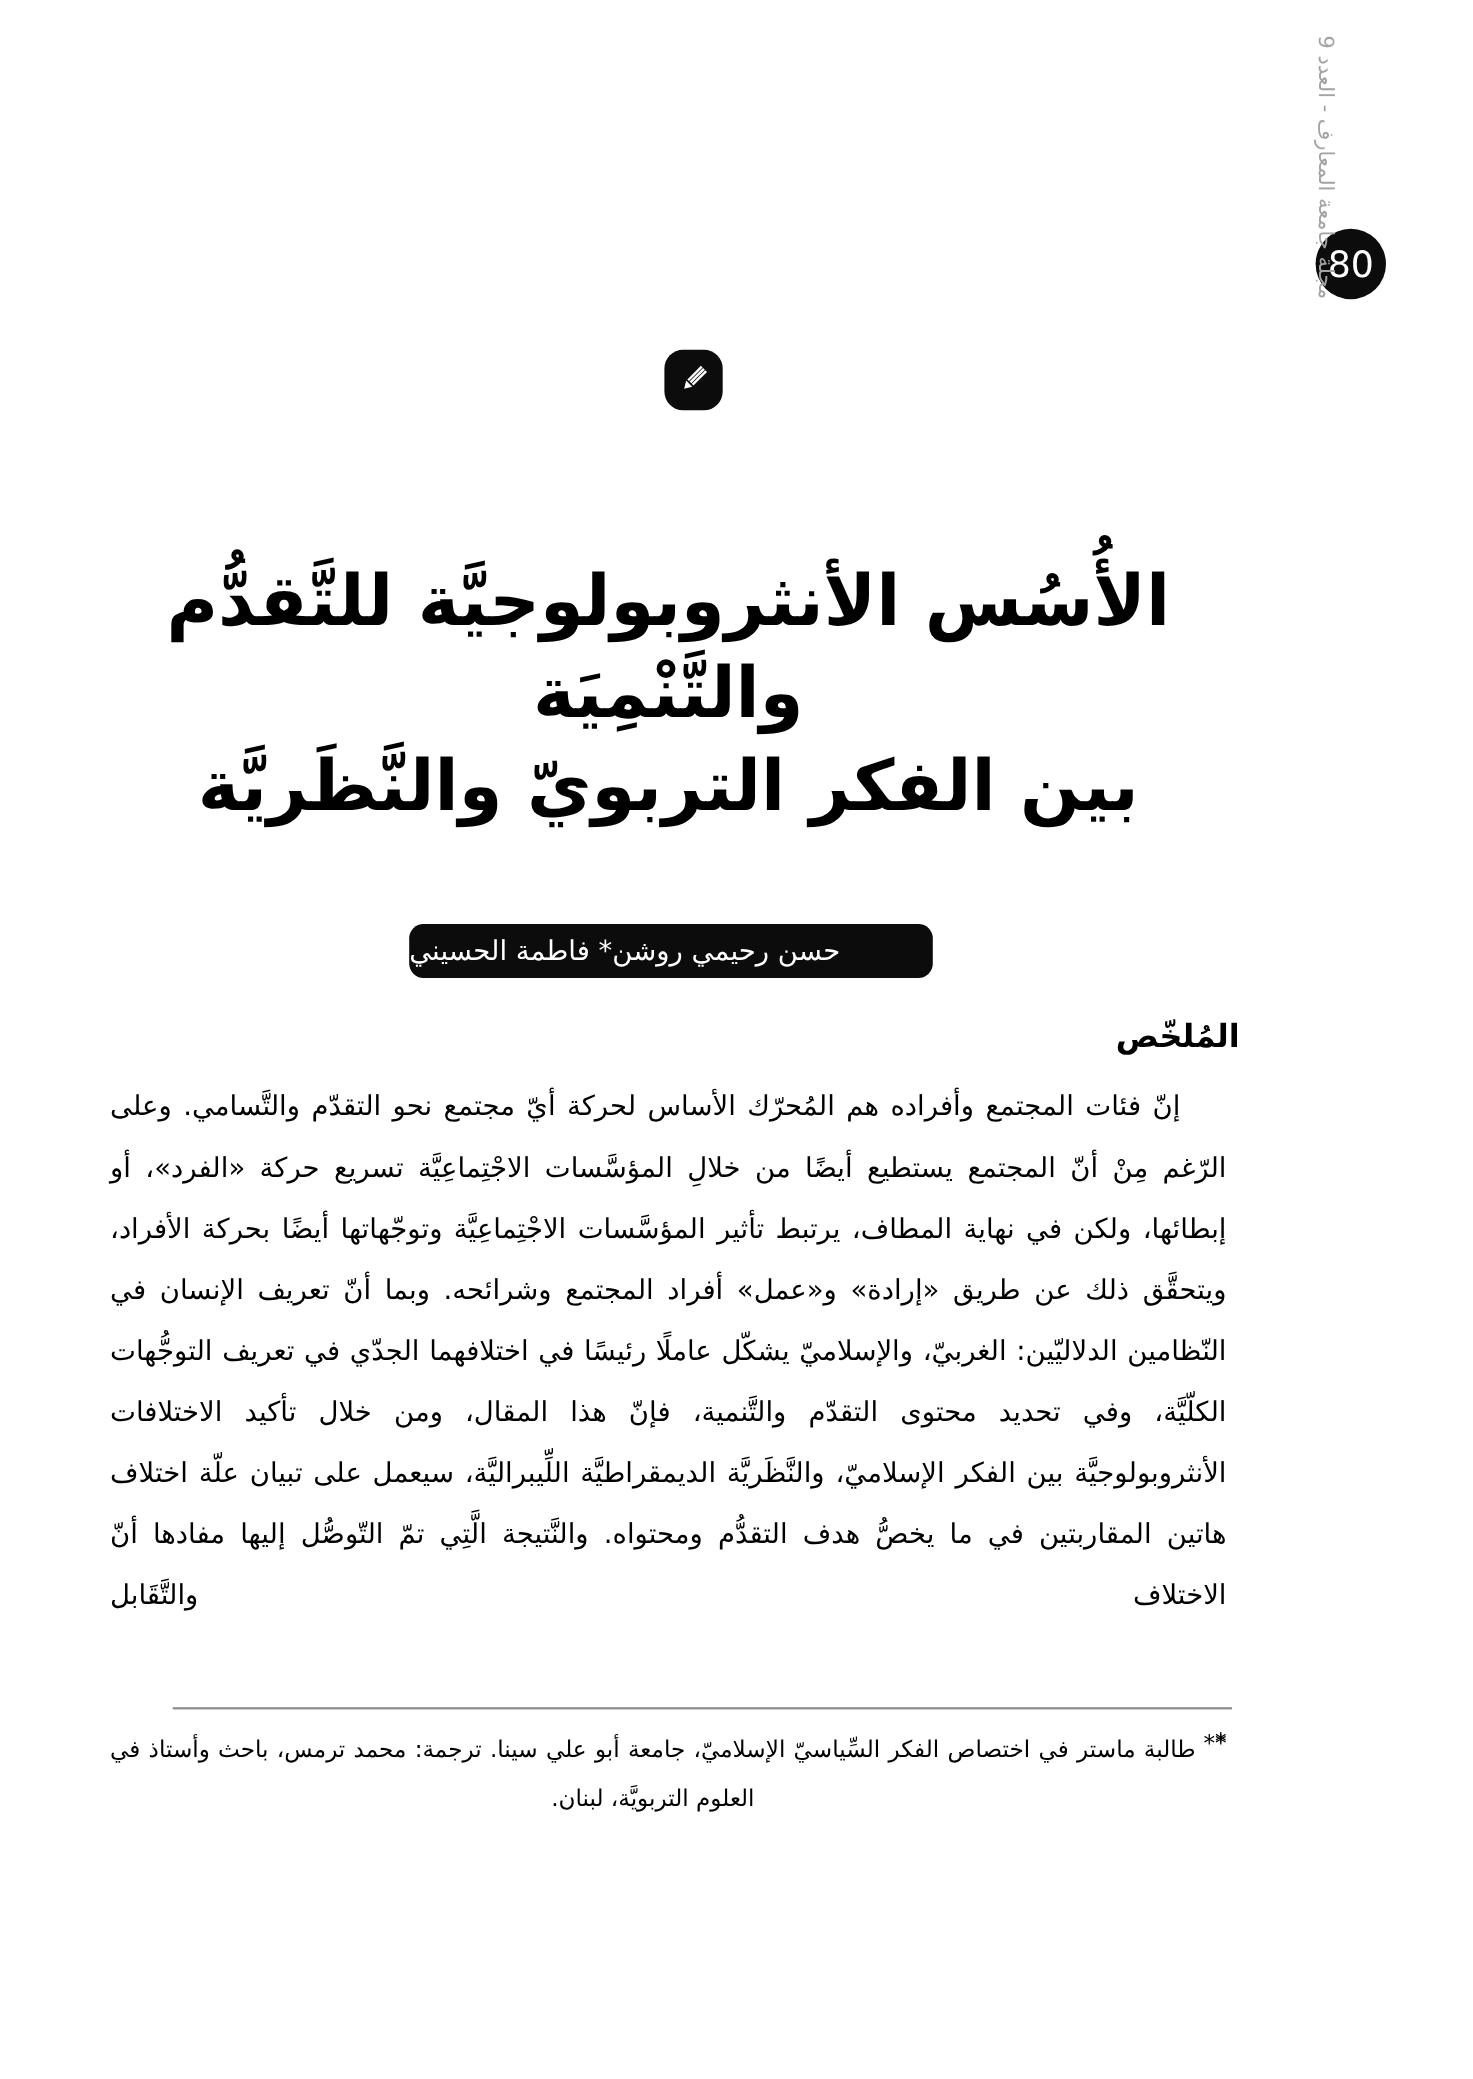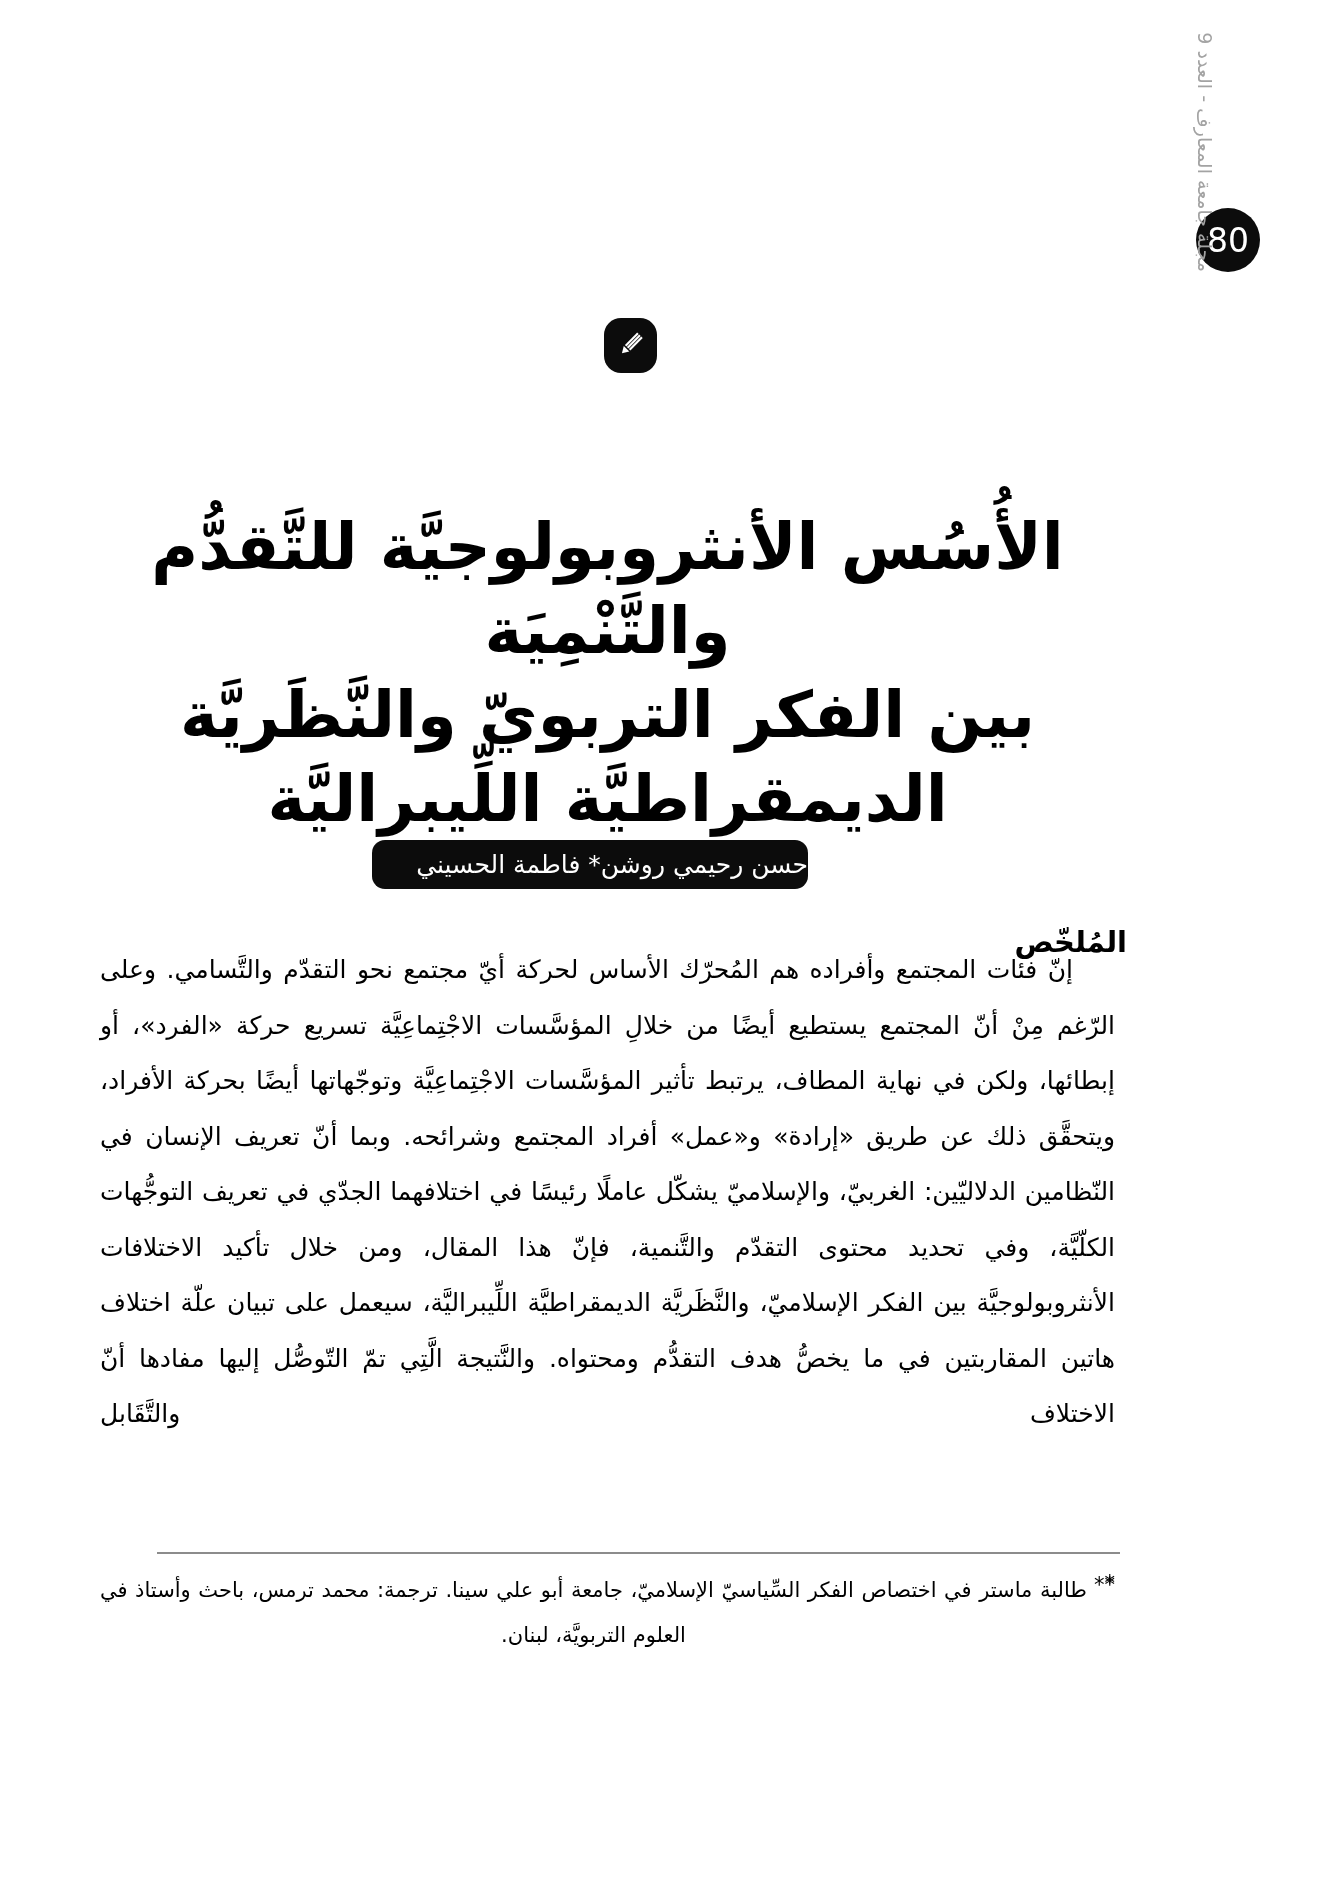--- a/index.html
+++ b/index.html
@@ -60,39 +60,39 @@
     font-weight: bold;
     font-size: 64px;
     line-height: 84px;
     letter-spacing: 0;
   }
 
   
   .authors-bar {
     position: absolute;
     left: 372px; top: 840px;
-    width: 436px; height: 49px;
+    width: 476px; height: 49px;
     background: #0c0c0c;
     border-radius: 13px;
     color: #ffffff;
-    display: flex; align-items: center; justify-content: flex-start;
+    display: flex; align-items: center; justify-content: flex-end;
     font-size: 25px;
     white-space: nowrap;
   }
 
   
   .abstract-heading {
     position: absolute;
     right: 212px; top: 925px;
     font-weight: bold;
     font-size: 29px;
   }
   .abstract-text {
     position: absolute;
-    left: 100px; top: 942px;
+    left: 100px; top: 978px;
     width: 1015px;
     font-size: 25px;
     line-height: 55.5px;
     text-align: justify;
     text-align-last: justify;
     text-indent: 42px;
   }
 
   
   .footnote-separator {
@@ -141,21 +141,20 @@
           <rect x="13.4" y="3.2" width="1.5" height="12.3"></rect>
           <polygon points="9.4,16.6 14.9,16.6 12.15,21.2"></polygon>
         </g>
       </svg>
     </span>
   </div>
 
   <div class="title-block">
     <div>الأُسُس الأنثروبولوجيَّة للتَّقدُّم والتَّنْمِيَة</div>
     <div>بين الفكر التربويّ والنَّظَريَّة</div>
-    <div>الديمقراطيَّة اللِّيبراليَّة</div>
   </div>
 
   <div class="authors-bar">
     <span>حسن رحيمي روشن* فاطمة الحسيني</span>
   </div>
 
   <div class="abstract-heading">المُلخّص</div>
 
   <div class="abstract-text">إنّ فئات المجتمع وأفراده هم المُحرّك الأساس لحركة أيّ مجتمع نحو التقدّم والتَّسامي. وعلى الرّغم مِنْ أنّ المجتمع يستطيع أيضًا من خلالِ المؤسَّسات الاجْتِماعِيَّة تسريع حركة «الفرد»، أو إبطائها، ولكن في نهاية المطاف، يرتبط تأثير المؤسَّسات الاجْتِماعِيَّة وتوجّهاتها أيضًا بحركة الأفراد، ويتحقَّق ذلك عن طريق «إرادة» و«عمل» أفراد المجتمع وشرائحه. وبما أنّ تعريف الإنسان في النّظامين الدلاليّين: الغربيّ، والإسلاميّ يشكّل عاملًا رئيسًا في اختلافهما الجدّي في تعريف التوجُّهات الكلّيَّة، وفي تحديد محتوى التقدّم والتَّنمية، فإنّ هذا المقال، ومن خلال تأكيد الاختلافات الأنثروبولوجيَّة بين الفكر الإسلاميّ، والنَّظَريَّة الديمقراطيَّة اللِّيبراليَّة، سيعمل على تبيان علّة اختلاف هاتين المقاربتين في ما يخصُّ هدف التقدُّم ومحتواه. والنَّتيجة الَّتِي تمّ التّوصُّل إليها مفادها أنّ الاختلاف والتَّقَابل</div>
 

